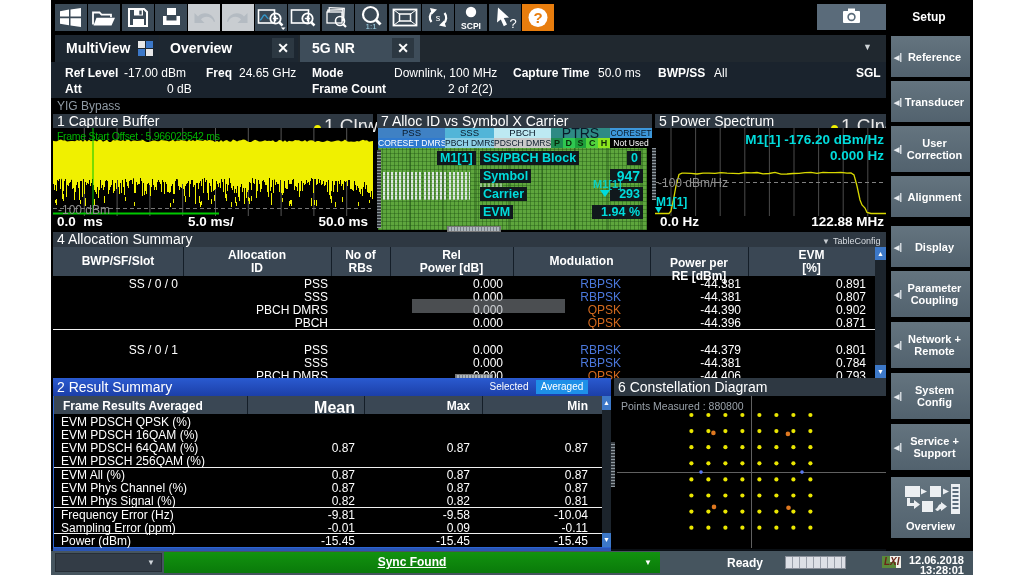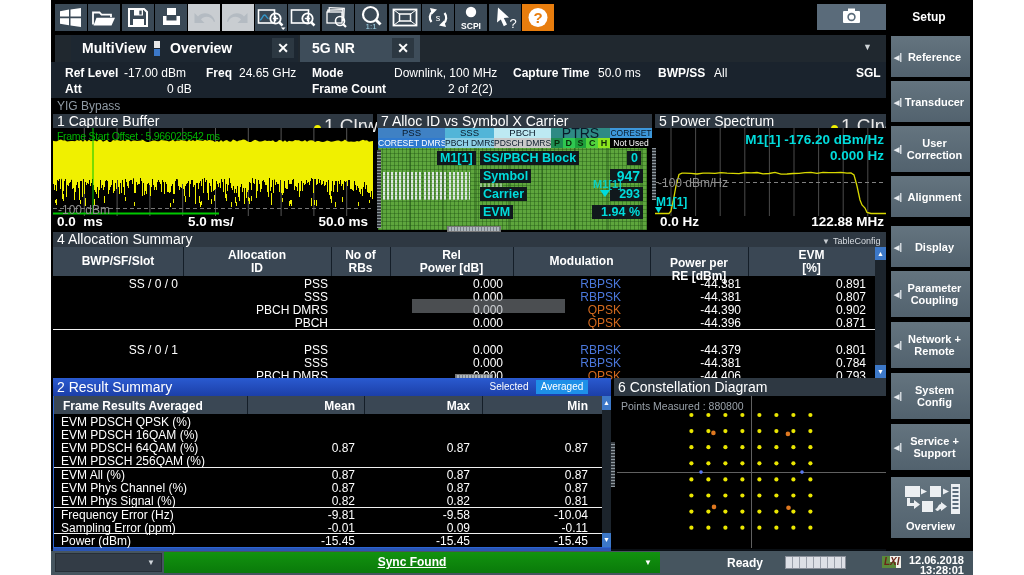--- a/index.html
+++ b/index.html
@@ -143,21 +143,21 @@
       <text x="16" y="19" font-size="15" font-weight="bold" fill="#e87d0d" text-anchor="middle" font-family="Liberation Sans">?</text>
     </svg>
   </div>
 <div class="abs" style="left:817px;top:4px;width:69px;height:26px;background:#5a6b7a;"><svg width="69" height="26" viewBox="0 0 69 26">
       <rect x="26" y="7" width="17" height="12" rx="1" fill="#fff"></rect>
       <rect x="31" y="4.5" width="7" height="3" fill="#fff"></rect>
       <circle cx="34.5" cy="13" r="4.2" fill="#5a6b7a"></circle>
       <circle cx="34.5" cy="13" r="2.6" fill="#fff"></circle>
     </svg></div>
 <div class="abs" style="left:55px;top:35px;width:831px;height:27px;background:#20282f;"></div>
-<div class="tab" style="left:71px;width:104px;background:#1d2731;">
+<div class="tab" style="left:55px;width:104px;background:#1d2731;">
     <span style="position:absolute;left:11px;top:5px;">MultiView</span>
     <svg width="16" height="16" style="position:absolute;right:5px;top:6px;">
       <rect x="0" y="0" width="7" height="7" fill="#e8e8e8"></rect>
       <rect x="8" y="0" width="7" height="7" fill="#3c78c8"></rect>
       <rect x="0" y="8" width="7" height="7" fill="#3c78c8"></rect>
       <rect x="8" y="8" width="7" height="7" fill="#e8e8e8"></rect>
     </svg>
   </div>
 <div class="tab" style="left:160px;width:138px;background:#1d2731;">
     <span style="position:absolute;left:10px;top:5px;">Overview</span>
@@ -345,21 +345,21 @@
 <div class="abs" style="left:53px;top:378px;width:558px;height:18px;background:linear-gradient(#2a5ad0,#1c3fa8);color:#fff;font-size:14px;">
     <span style="position:absolute;left:4px;top:1px;">2 Result Summary</span>
   </div>
 <div class="abs" style="left:487px;top:380px;width:44px;height:14px;background:transparent;color:#fff;font-size:10px;text-align:center;line-height:14px;">Selected</div>
 <div class="abs" style="left:536px;top:380px;width:52px;height:14px;background:#1e90e8;color:#fff;font-size:10px;text-align:center;line-height:14px;">Averaged</div>
 <div class="abs" style="left:54px;top:396px;width:548px;height:18px;background:#3a4754;"></div>
 <div class="colsep" style="left:247px;top:396px;height:18px;"></div>
 <div class="colsep" style="left:364px;top:396px;height:18px;"></div>
 <div class="colsep" style="left:482px;top:396px;height:18px;"></div>
 <div class="abs" style="left:63px;top:399px;color:#fff;font-weight:bold;font-size:12px;">Frame Results Averaged</div>
-<div class="abs" style="left:355px;top:399px;transform:translateX(-100%);color:#fff;font-weight:bold;font-size:12px;">Mean</div>
+<div class="abs" style="left:355px;top:399px;transform:translateX(-100%);color:#fff;font-weight:bold;font-size:16px;">Mean</div>
 <div class="abs" style="left:470px;top:399px;transform:translateX(-100%);color:#fff;font-weight:bold;font-size:12px;">Max</div>
 <div class="abs" style="left:588px;top:399px;transform:translateX(-100%);color:#fff;font-weight:bold;font-size:12px;">Min</div>
 <div class="cell" style="left:61px;top:414.5px;">EVM PDSCH QPSK (%)</div>
 <div class="cell" style="left:61px;top:427.8px;">EVM PDSCH 16QAM (%)</div>
 <div class="cell" style="left:61px;top:441.1px;">EVM PDSCH 64QAM (%)</div>
 <div class="cell" style="left:355px;top:441.1px;transform:translateX(-100%);">0.87</div>
 <div class="cell" style="left:470px;top:441.1px;transform:translateX(-100%);">0.87</div>
 <div class="cell" style="left:588px;top:441.1px;transform:translateX(-100%);">0.87</div>
 <div class="cell" style="left:61px;top:454.4px;">EVM PDSCH 256QAM (%)</div>
 <div class="sep" style="left:54px;top:466.9px;width:548px;"></div>

